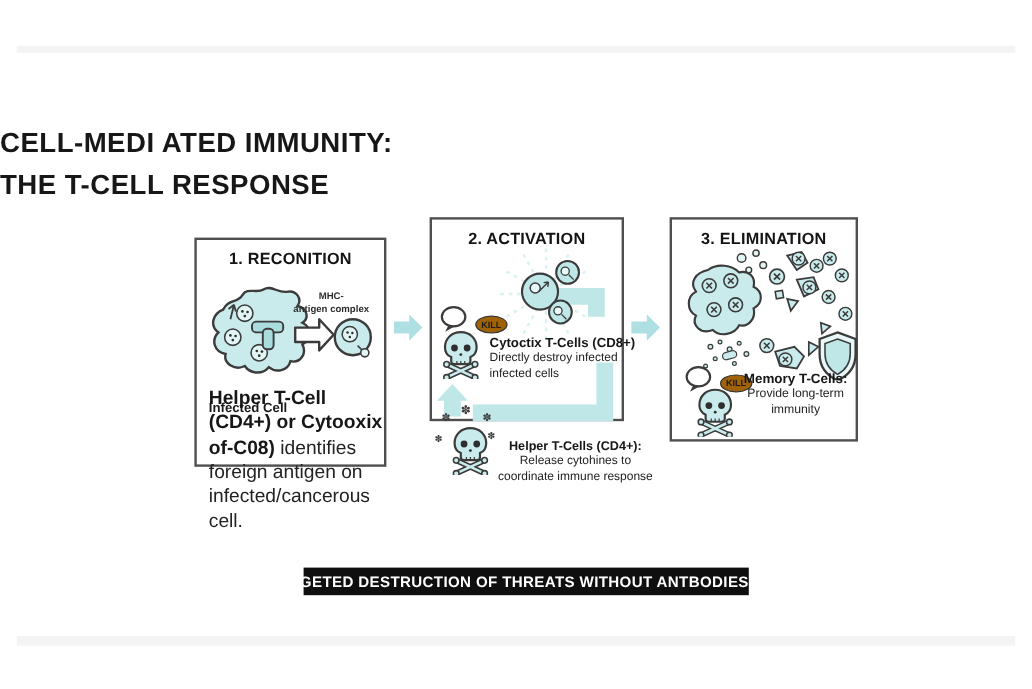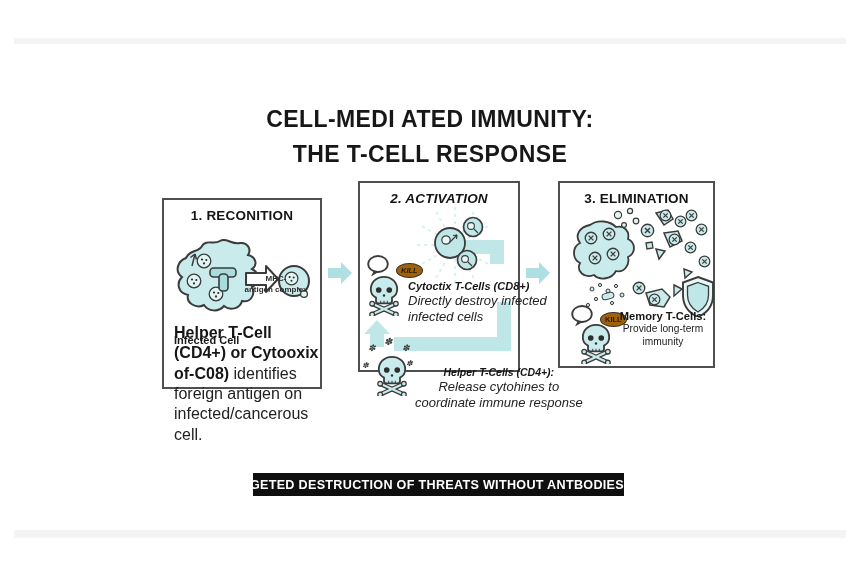--- a/index.html
+++ b/index.html
@@ -1,30 +1,30 @@
 <!DOCTYPE html>
 <html style="--teal-fill: #c9ebec; --teal-light: #e2f5f5; --teal-accent: #aee0e3; --outline: #3b3b3b; --panel-border: #4f4f4f; --text: #1c1c1c; --banner-bg: #0f0f0f; --banner-text: #ffffff;"><head>
 <meta charset="utf-8">
 <style>
   html,body{margin:0;padding:0;background:#fff;}
   #canvas{position:relative;width:860px;height:574px;background:#ffffff;overflow:hidden;
           font-family:"Liberation Sans",sans-serif;color:var(--text,#1c1c1c);}
   .artifact{position:absolute;left:14px;right:14px;background:#f4f4f4;}
-  .title{position:absolute;left:0;top:102px;width:860px;text-align:center;
+  .title{position:absolute;left:0;top:102px;width:860px;text-align:left;
          font-weight:700;font-size:23px;line-height:35px;letter-spacing:.4px;color:#171717;}
   .panel{position:absolute;background:#fff;border:2px solid var(--panel-border,#4f4f4f);box-sizing:border-box;}
   .panel-heading{position:absolute;left:0;right:0;top:8px;text-align:center;
                  font-weight:700;font-size:13.5px;letter-spacing:.2px;color:#141414;}
-  .lines{white-space:pre;margin-top:32px;}
+  .lines{white-space:pre;}
   .small-label{position:absolute;font-size:8px;font-weight:700;line-height:1.35;color:#2e2e2e;text-align:center;}
   .bold-label{position:absolute;font-size:11px;font-weight:700;color:#1a1a1a;}
   .body-text{position:absolute;font-size:16px;line-height:1.27;color:#222;}
   .body-text b{font-weight:700;color:#161616;}
   .cell-text-title{font-size:11px;font-weight:700;white-space:nowrap;color:#161616;}
-  .cell-text-desc{font-size:13px;line-height:1.25;color:#222;margin-top:1px;}
+  .cell-text-desc{font-size:10px;line-height:1.25;color:#222;margin-top:1px;}
   .kill-badge{position:absolute;min-width:24px;height:15px;padding:0 4px;border:1.6px solid #333;
               border-radius:50%;background:#a16207;display:flex;align-items:center;justify-content:flex-start;
               font-size:7.5px;font-weight:800;color:#1c1c1c;box-sizing:border-box;}
   .cytokine{position:absolute;font-size:9px;color:#3a3a3a;}
   .banner{position:absolute;left:253px;top:427px;width:371px;height:23px;background:var(--banner-bg,#0f0f0f);
           display:flex;align-items:center;justify-content:flex-end;margin-top:46px;}
   .banner span{color:var(--banner-text,#fff);font-weight:700;font-size:12.6px;letter-spacing:.3px;white-space:nowrap;}
   svg{display:block;}
   .abs{position:absolute;}
 </style>
@@ -114,21 +114,21 @@
 
     <div class="body-text" style="left:10px;top:123px;width:146px;">
       <b>Helper T-Cell (CD4+) or Cytooxix of-C08)</b><span> identifies foreign antigen on infected/cancerous cell.</span>
     </div>
   </div>
 
   <svg class="abs" style="left:328px;top:262px;" width="24" height="22" viewBox="0 0 24 22">
     <polygon points="0,6 13,6 13,0 24,11 13,22 13,16 0,16" fill="#aee0e3"></polygon>
   </svg>
 
-  <div class="panel" style="left:358px;top:181px;width:162px;height:191px;font-style:italic;">
+  <div class="panel" style="left:358px;top:181px;width:162px;height:170px;">
     <div class="panel-heading">2. ACTIVATION</div>
 
     <svg class="abs" style="left:0;top:0;" width="162" height="229" viewBox="0 0 162 229">
 
       <g stroke="#d8f1f1" stroke-width="2" stroke-dasharray="3 4">
         <line x1="109" y1="62" x2="135" y2="62"></line>
           <line x1="107" y1="69" x2="130" y2="82"></line>
         <line x1="102" y1="74" x2="115" y2="97"></line>
           <line x1="95" y1="76" x2="95" y2="102"></line>
         <line x1="88" y1="74" x2="75" y2="97"></line>

